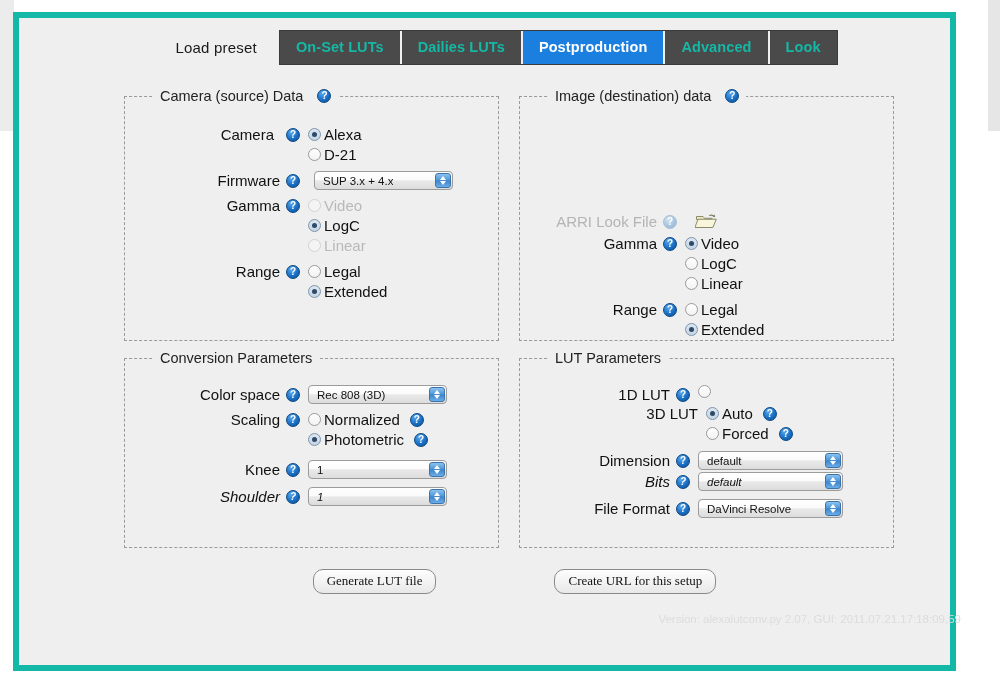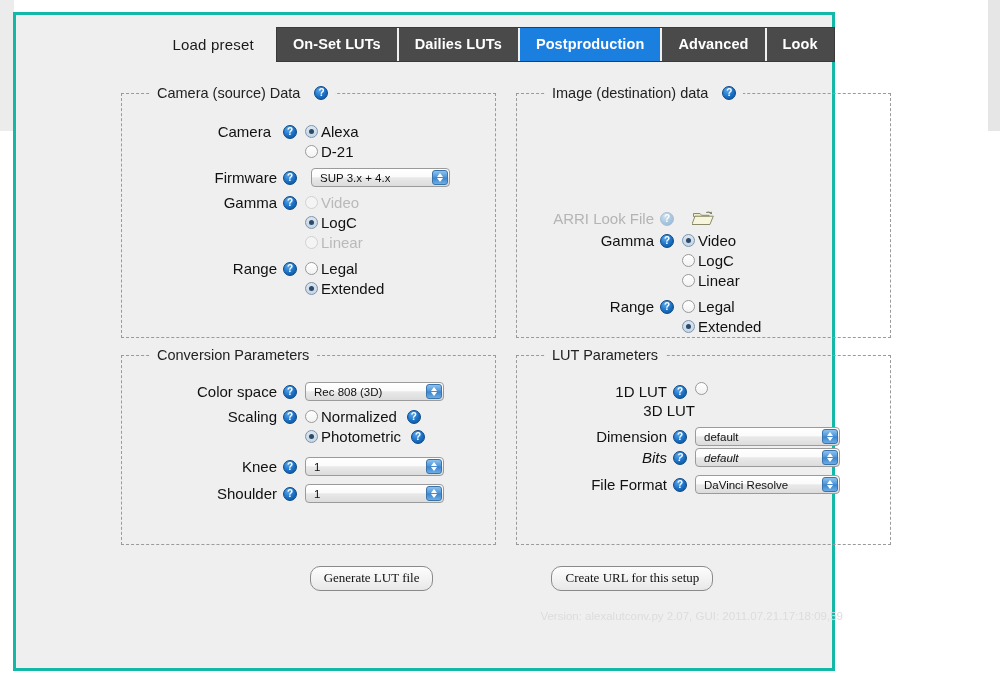--- a/index.html
+++ b/index.html
@@ -32,24 +32,24 @@
     right: 0; top: 0;
     width: 12px; height: 131px;
     background: #e6e6e6;
   }
 
   
   #window {
     position: absolute;
     left: 13px;
     top: 12px;
-    width: 822px;
+    width: 943px;
     height: 659px;
     background: #efefef;
-    border: 3px solid #14b8a6;
+    border: 6px solid #14b8a6;
     box-sizing: border-box;
   }
 
   
   .preset-row {
     position: absolute;
     left: 0; top: 12px;
     width: 975px;
     display: flex;
     align-items: center;
@@ -63,21 +63,21 @@
   }
   .tabs {
     display: flex;
     background: #4a4a4a;
     border: 1px solid #3a3a3a;
   }
   .tab {
     padding: 8px 16px 9px 16px;
     font-size: 14.5px;
     font-weight: bold;
-    color: #ffffff;
+    color: #14b8a6;
     background: #4a4a4a;
     border-right: 2px solid #f0f0f0;
     cursor: pointer;
     white-space: nowrap;
     letter-spacing: .1px;
   }
   .tab:last-child { border-right: none; text-align: center; }
   .tab.active {
     background: #1b7fe0;
     color: #ffffff;
@@ -509,21 +509,21 @@
             <span class="help"></span>
           </div>
           <div class="row-ctrl">
             <div class="select">
               <span class="sel-text">1</span>
               <span class="stepper"></span>
             </div>
           </div>
         </div>
 
-        <div class="row" style="margin-top:8px;">
+        <div class="row" style="margin-top:8px;font-style:italic;">
           <div class="row-label" style="width:175px;">
             <span>Shoulder</span>
             <span class="help"></span>
           </div>
           <div class="row-ctrl">
             <div class="select">
               <span class="sel-text">1</span>
               <span class="stepper"></span>
             </div>
           </div>
@@ -548,20 +548,32 @@
             <label class="radio-line">
               <span class="radio"></span>
             </label>
           </div>
         </div>
 
         <div class="row" style="margin-top:-1px;">
           <div class="row-label" style="width:178px; padding-right:8px;">
             <span>3D LUT</span>
           </div>
+          <div class="row-ctrl" style="padding-left:0;">
+            <label class="radio-line">
+              <span class="radio checked"></span>
+              <span class="rtext">Auto</span>
+              <span class="help radio-extra"></span>
+            </label>
+            <label class="radio-line">
+              <span class="radio"></span>
+              <span class="rtext">Forced</span>
+              <span class="help radio-extra"></span>
+            </label>
+          </div>
         </div>
 
         <div class="row" style="margin-top:8px;">
           <div class="row-label" style="width:170px;">
             <span>Dimension</span>
             <span class="help"></span>
           </div>
           <div class="row-ctrl">
             <div class="select wide">
               <span class="sel-text">default</span>

